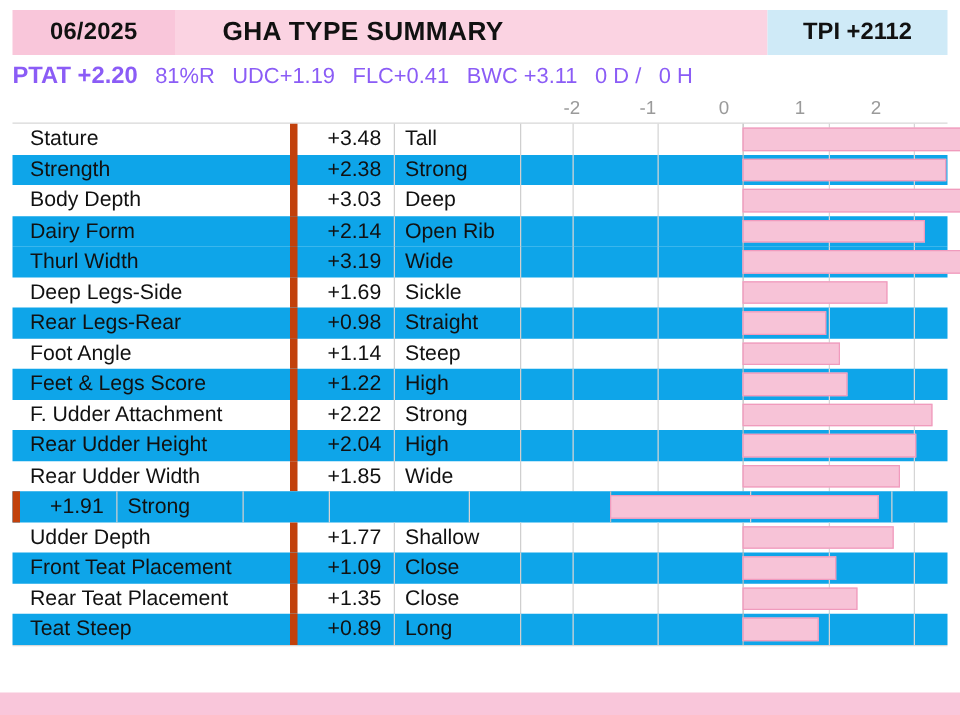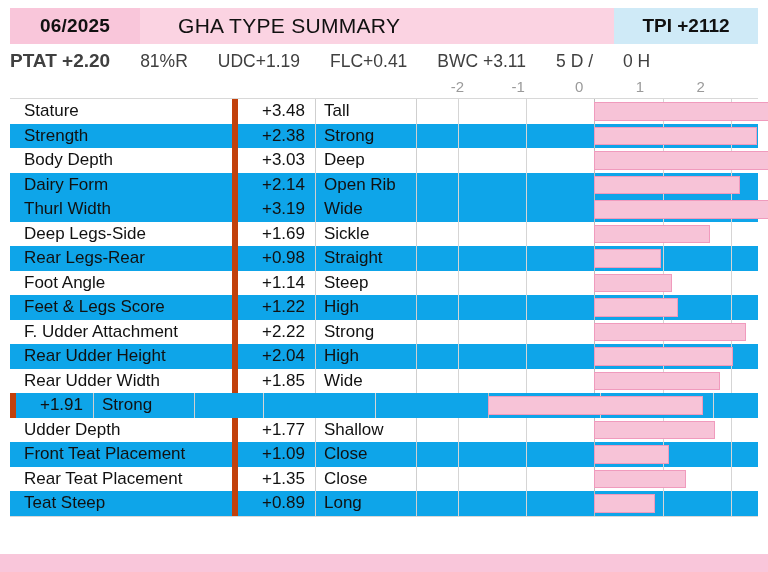--- a/index.html
+++ b/index.html
@@ -37,21 +37,21 @@
     align-items: center;
     justify-content: center;
     padding: 0 10px;
     min-width: 110px;
     letter-spacing: 0.2px;
   }
   .hdr-title {
     flex: 1;
     background: #fbd3e2;
     color: #111;
-    font-weight: normal;
+    font-weight: bold;
     font-size: 21px;
     display: flex;
     align-items: center;
     padding-left: 38px;
     letter-spacing: 0.3px;
     text-align: center;
   }
   .hdr-tpi {
     background: #cfeaf7;
     color: #111;
@@ -61,24 +61,24 @@
     align-items: center;
     justify-content: center;
     padding: 0 12px;
     min-width: 120px;
   }
 
   
   .subheader {
     margin: 6px 10px 0 10px;
     font-size: 18px;
-    color: #404040;
+    color: #8b5cf6;
     display: flex;
     align-items: baseline;
-    gap: 30px;
+    gap: 14px;
     white-space: nowrap;
   }
   .subheader .ptat {
     font-weight: bold;
     font-size: 19px;
   }
   .subheader .item {
     font-size: 17.5px;
   }
 
@@ -189,21 +189,21 @@
     <div class="hdr-title">GHA TYPE SUMMARY</div>
     <div class="hdr-tpi">TPI +2112</div>
   </div>
 
   <div class="subheader">
     <span class="ptat">PTAT +2.20</span>
     <span class="item">81%R</span>
     <span class="item">UDC+1.19</span>
     <span class="item">FLC+0.41</span>
     <span class="item">BWC +3.11</span>
-    <span class="item">5 D /</span>
+    <span class="item">0 D /</span>
     <span class="item">0 H</span>
   </div>
 
   <div class="chart-area">
     <div class="axis-row" id="axis-row">
         <span class="axis-label" style="left: 12%;">-2</span>
         <span class="axis-label" style="left: 32%;">-1</span>
         <span class="axis-label" style="left: 52%;">0</span>
         <span class="axis-label" style="left: 72%;">1</span>
         <span class="axis-label" style="left: 92%;">2</span>

